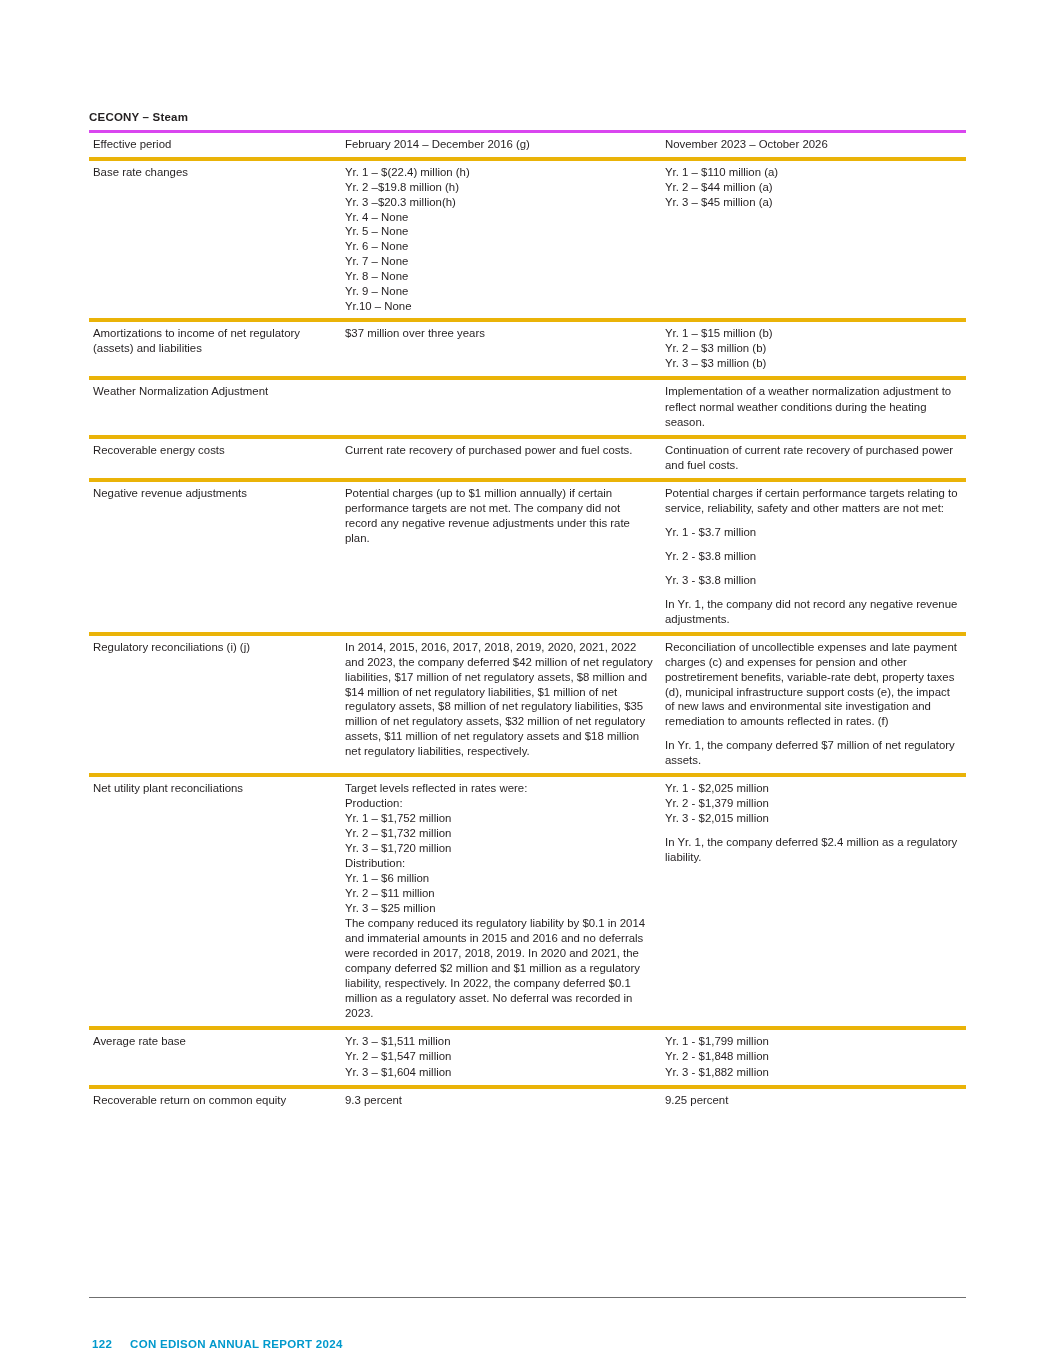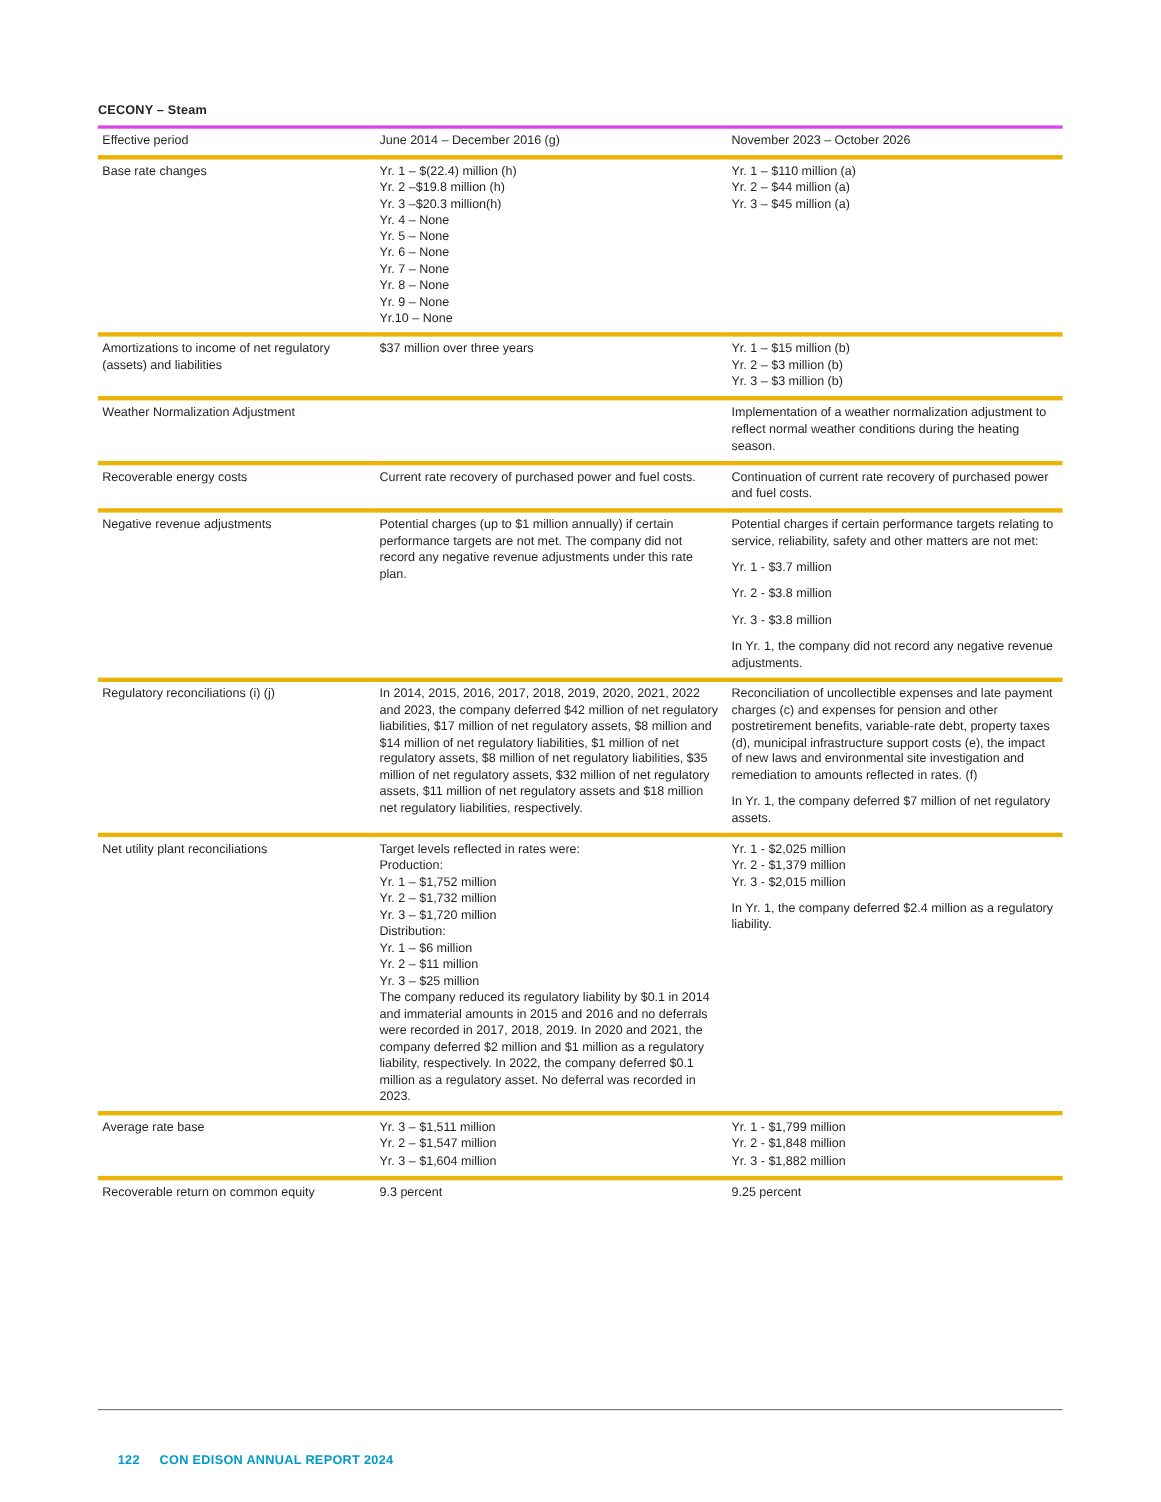--- a/index.html
+++ b/index.html
@@ -9,21 +9,21 @@
   }
   body {
     width: 1055px;
     height: 1365px;
     font-family: "Liberation Sans", sans-serif;
     color: #231f20;
     position: relative;
   }
   .page {
     position: absolute;
-    left: 0; top: 0;
+    left: 0; top: 16px;
     width: 1055px;
     height: 1249px;
   }
   .table-title {
     position: absolute;
     left: 89px;
     top: 95px;
     font-size: 11.5px;
     font-weight: bold;
     letter-spacing: 0.2px;
@@ -71,41 +71,40 @@
     position: absolute;
     left: 92px;
     top: 1322px;
     font-size: 11.5px;
     font-weight: bold;
     color: #0099cc;
     letter-spacing: 0.3px;
   }
   .footer .pagenum {
     margin-right: 18px;
-    margin-left: 15px;
   }
 </style>
 </head>
 <body>
 
 <div class="page">
 
   <div class="table-title">CECONY – Steam</div>
 
   <table class="rate-table">
     <colgroup>
       <col class="c1">
         <col class="c2">
         <col class="c3">
     </colgroup>
     <tbody>
         <tr class="toprule">
           <td>Effective period</td>
           <td class="cellblock">
-            <p>June 2014 – December 2016 (g)</p>
+            <p>February 2014 – December 2016 (g)</p>
           </td>
           <td class="cellblock">
             <p>November 2023 – October 2026</p>
           </td>
         </tr>
         <tr class="rowline">
           <td>Base rate changes</td>
           <td class="cellblock tight">
             <p>Yr. 1 – $(22.4) million (h)</p>
             <p>Yr. 2 –$19.8 million (h)</p>

